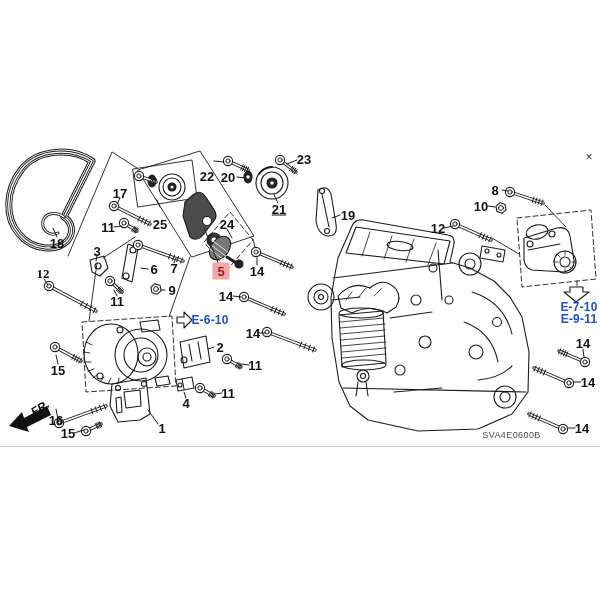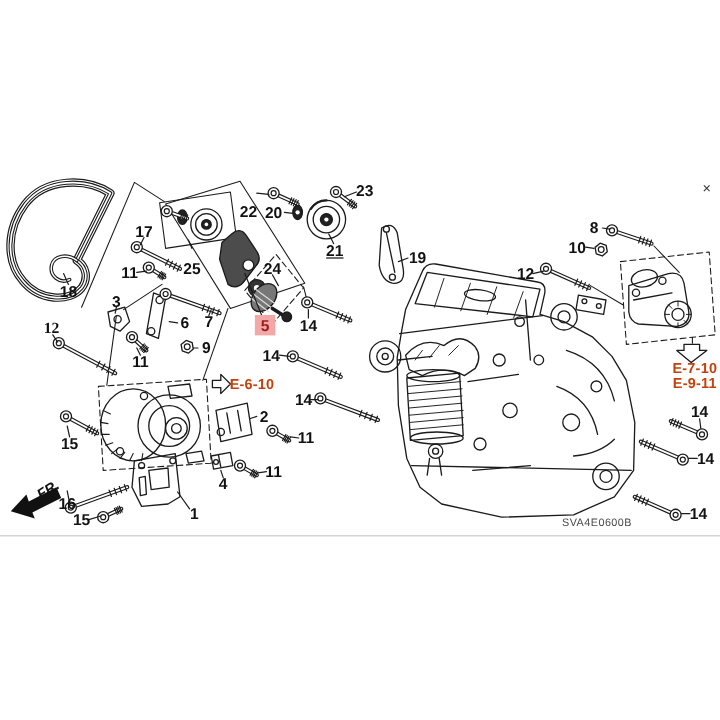--- a/index.html
+++ b/index.html
@@ -4,26 +4,26 @@
 <style>
   html,body{margin:0;padding:0;background:#fff;}
   .stage{position:relative;width:600px;height:600px;background:#fff;overflow:hidden;
          font-family:"Liberation Sans",sans-serif;}
   svg.art{position:absolute;left:0;top:0;}
   .callout{position:absolute;transform:translate(-50%,-50%);
            font:bold 13px "Liberation Sans",sans-serif;color:#111;
            line-height:1;padding:1px 2px;cursor:pointer;user-select:none;}
   .callout.hl{background:var(--hl,#f3a8a8);color:var(--hlt,#9b1b1b);padding:2px 5px;}
   .ref-label{position:absolute;transform:translate(-50%,-50%);
-             font:bold 12px "Liberation Sans",sans-serif;color:#c2410c;
+             font:bold 12px "Liberation Sans",sans-serif;color:#1d4ed8;
              letter-spacing:.2px;cursor:pointer;white-space:nowrap;text-align:center;}
   .fr{position:absolute;left:40px;top:408px;
       transform:translate(-50%,-50%) rotate(-32deg);
       font:italic bold 12px "Liberation Sans",sans-serif;color:#111;}
-  .code{position:absolute;left:476px;top:435px;transform:translate(-50%,-50%);
+  .code{position:absolute;left:490px;top:435px;transform:translate(-50%,-50%);
         font:9px "Liberation Sans",sans-serif;color:#4a4a4a;letter-spacing:.4px;padding-left:43px;}
   .close{position:absolute;left:589px;top:157px;transform:translate(-50%,-50%);
          font:12px "Liberation Sans",sans-serif;color:#333;cursor:pointer;}
   .divider{position:absolute;left:0;top:446px;width:600px;height:1px;background:#c9c9c9;}
 </style>
 </head>
 <body>
 
 <div class="stage">
 

